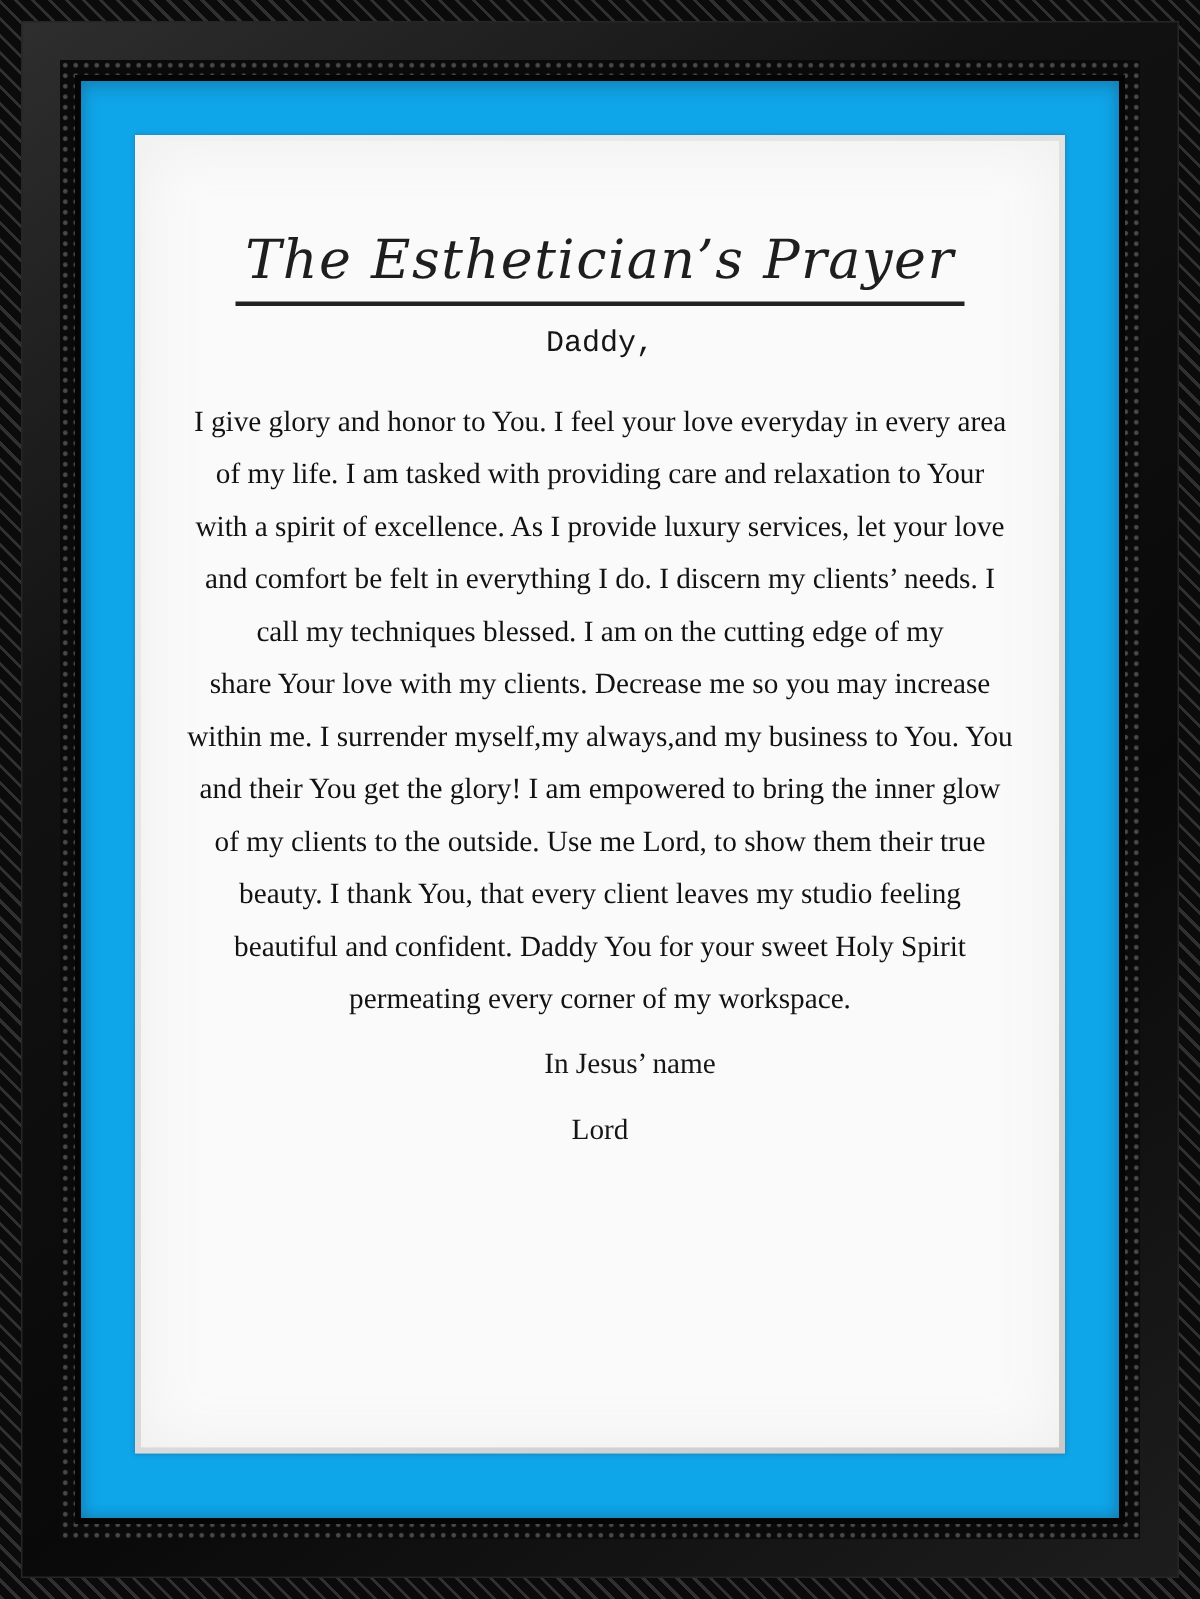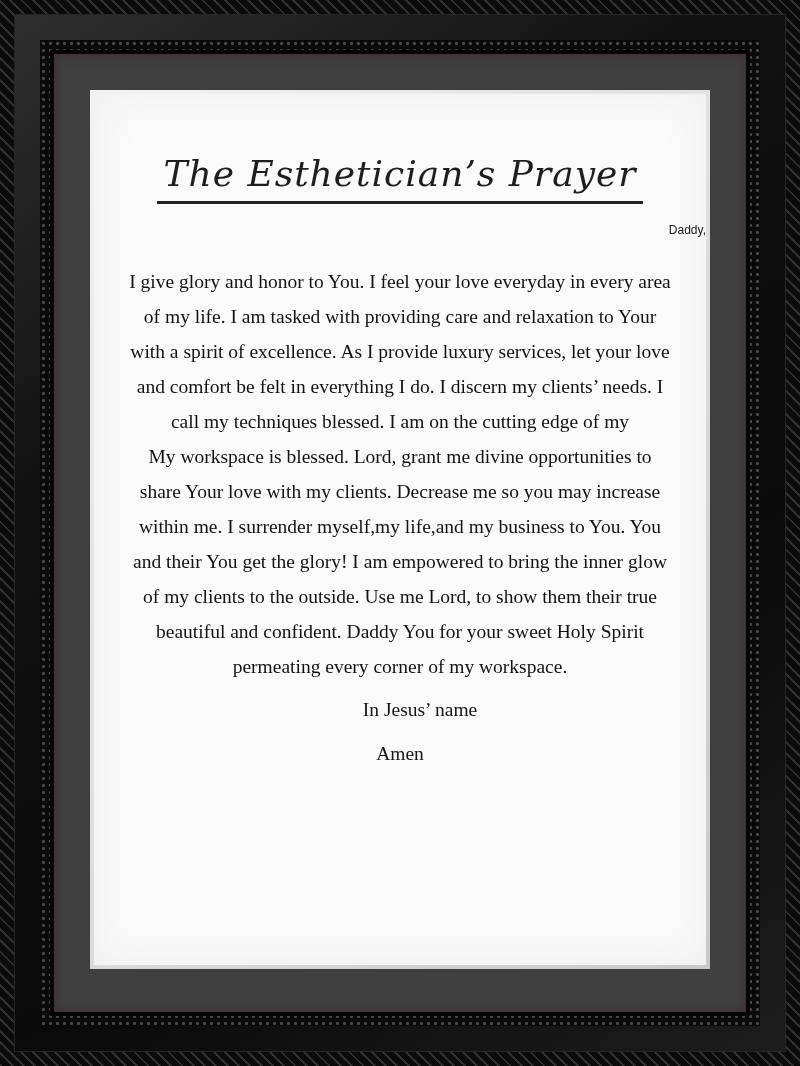--- a/index.html
+++ b/index.html
@@ -28,21 +28,21 @@
     background-size: 7px 7px;
   }
   .frame-lip {
     width: 100%; height: 100%;
     padding: 4px;
     background: #050505;
   }
   .mat {
     width: 100%; height: 100%;
     padding: 36px 36px 43px 36px;
-    background: #404040;
+    background: #0ea5e9;
     box-shadow: inset 0 3px 12px rgba(60,20,25,0.25), inset 0 -2px 8px rgba(60,20,25,0.12);
   }
   .paper-bevel {
     width: 100%; height: 100%;
     padding: 4px;
     background: linear-gradient(135deg, #f2f2f2, #c9c9c9);
     box-shadow: 0 0 3px rgba(90,40,45,0.35);
   }
   .paper {
     width: 100%; height: 100%;
@@ -62,24 +62,23 @@
     font-weight: 500;
     font-size: 36px;
     letter-spacing: 1px;
     color: #1e1e1e;
     padding: 0 6px 6px 6px;
     border-bottom: 3px solid #222;
     line-height: 1.2;
   }
   .salutation {
     margin-top: 12px;
-    font-family: Liberation Sans, sans-serif;
-    font-size: 12px;
+    font-family: Liberation Mono, monospace;
+    font-size: 20px;
     line-height: 28px;
-    text-align: right;
   }
   .body-block {
     margin-top: 20px;
     font-family: "Liberation Serif", serif;
     font-size: 19.5px;
     line-height: 35px;
     color: #121212;
   }
   .closing {
     margin-top: 10px;
@@ -109,31 +108,31 @@
               <h1 class="title">The Esthetician’s Prayer</h1>
 
               <p class="salutation">Daddy,</p>
 
               <div class="body-block">
                 <div>I give glory and honor to You. I feel your love everyday in every area</div>
                 <div>of my life. I am tasked with providing care and relaxation to Your</div>
                 <div>with a spirit of excellence. As I provide luxury services, let your love</div>
                 <div>and comfort be felt in everything I do. I discern my clients’ needs. I</div>
                 <div>call my techniques blessed. I am on the cutting edge of my</div>
-                <div>My workspace is blessed. Lord, grant me divine opportunities to</div>
                 <div>share Your love with my clients. Decrease me so you may increase</div>
-                <div>within me. I surrender myself,my life,and my business to You. You</div>
+                <div>within me. I surrender myself,my always,and my business to You. You</div>
                 <div>and their You get the glory! I am empowered to bring the inner glow</div>
                 <div>of my clients to the outside. Use me Lord, to show them their true</div>
+                <div>beauty. I thank You, that every client leaves my studio feeling</div>
                 <div>beautiful and confident. Daddy You for your sweet Holy Spirit</div>
                 <div>permeating every corner of my workspace.</div>
               </div>
 
               <p class="closing">In Jesus’ name</p>
-              <p class="amen">Amen</p>
+              <p class="amen">Lord</p>
 
             </div>
           </div>
         </div>
       </div>
     </div>
   </div>
 </div>
 
 </body></html>

